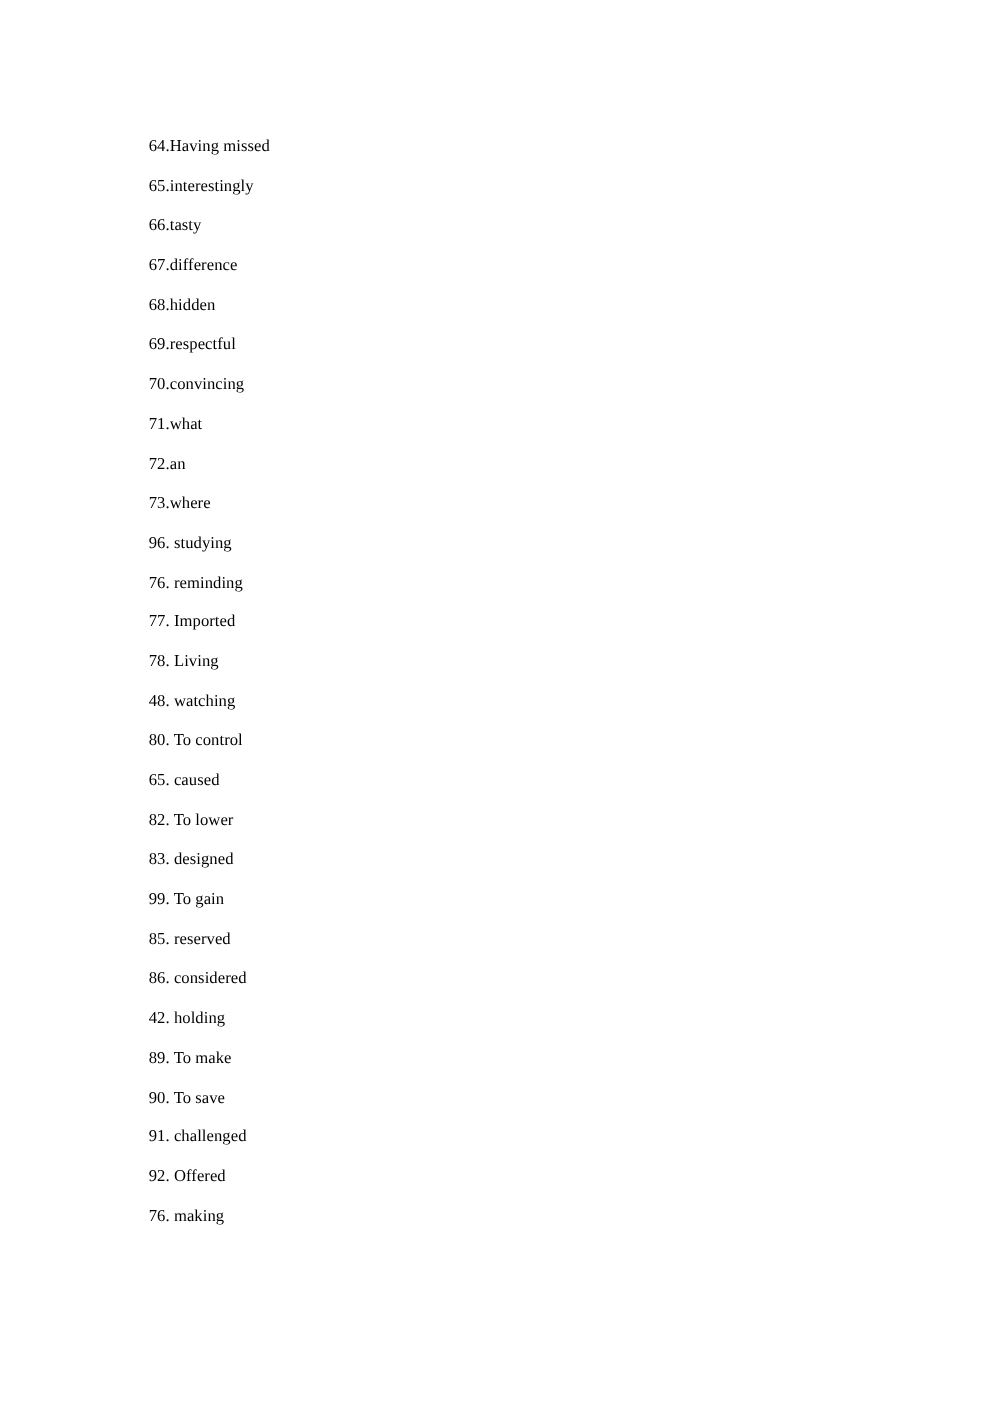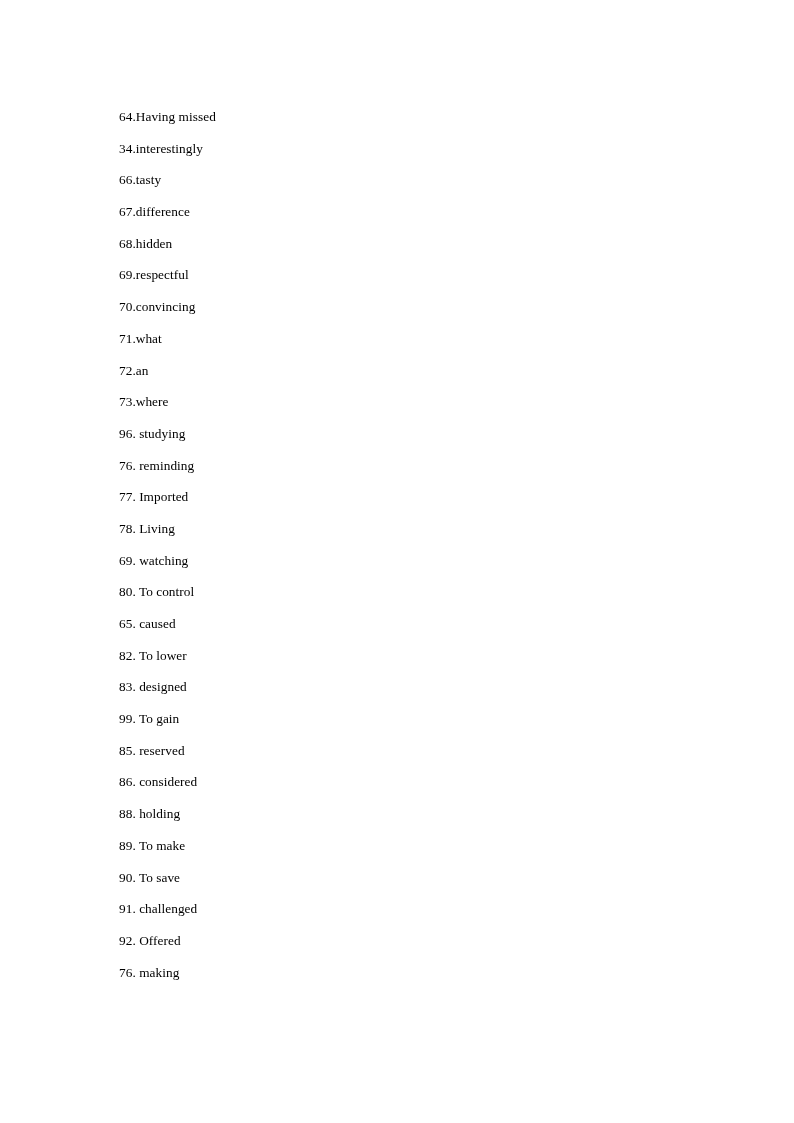--- a/index.html
+++ b/index.html
@@ -42,41 +42,41 @@
     color: #000000;
     letter-spacing: 0.05px;
   }
 </style>
 </head>
 <body>
 
 <div class="page">
   <ol class="answer-list">
       <li class="answer-item">64.Having missed</li>
-      <li class="answer-item">34.interestingly</li>
+      <li class="answer-item">65.interestingly</li>
       <li class="answer-item">66.tasty</li>
       <li class="answer-item">67.difference</li>
       <li class="answer-item">68.hidden</li>
       <li class="answer-item">69.respectful</li>
       <li class="answer-item">70.convincing</li>
       <li class="answer-item">71.what</li>
       <li class="answer-item">72.an</li>
       <li class="answer-item">73.where</li>
       <li class="answer-item">96. studying</li>
       <li class="answer-item">76. reminding</li>
       <li class="answer-item">77. Imported</li>
       <li class="answer-item">78. Living</li>
-      <li class="answer-item">69. watching</li>
+      <li class="answer-item">48. watching</li>
       <li class="answer-item">80. To control</li>
       <li class="answer-item">65. caused</li>
       <li class="answer-item">82. To lower</li>
       <li class="answer-item">83. designed</li>
       <li class="answer-item">99. To gain</li>
       <li class="answer-item">85. reserved</li>
       <li class="answer-item">86. considered</li>
-      <li class="answer-item">88. holding</li>
+      <li class="answer-item">42. holding</li>
       <li class="answer-item">89. To make</li>
       <li class="answer-item">90. To save</li>
       <li class="answer-item">91. challenged</li>
       <li class="answer-item">92. Offered</li>
       <li class="answer-item">76. making</li>
     </ol>
 </div>
 
 </body></html>

